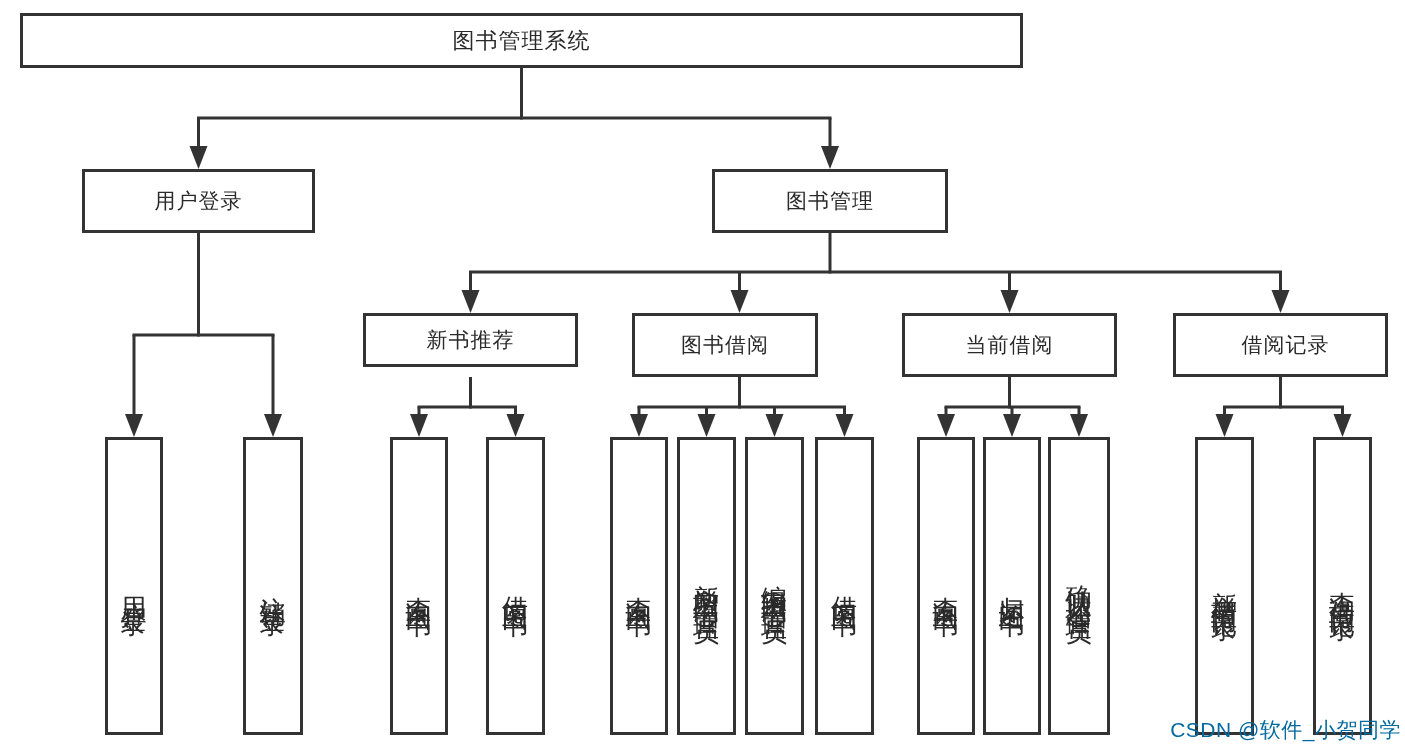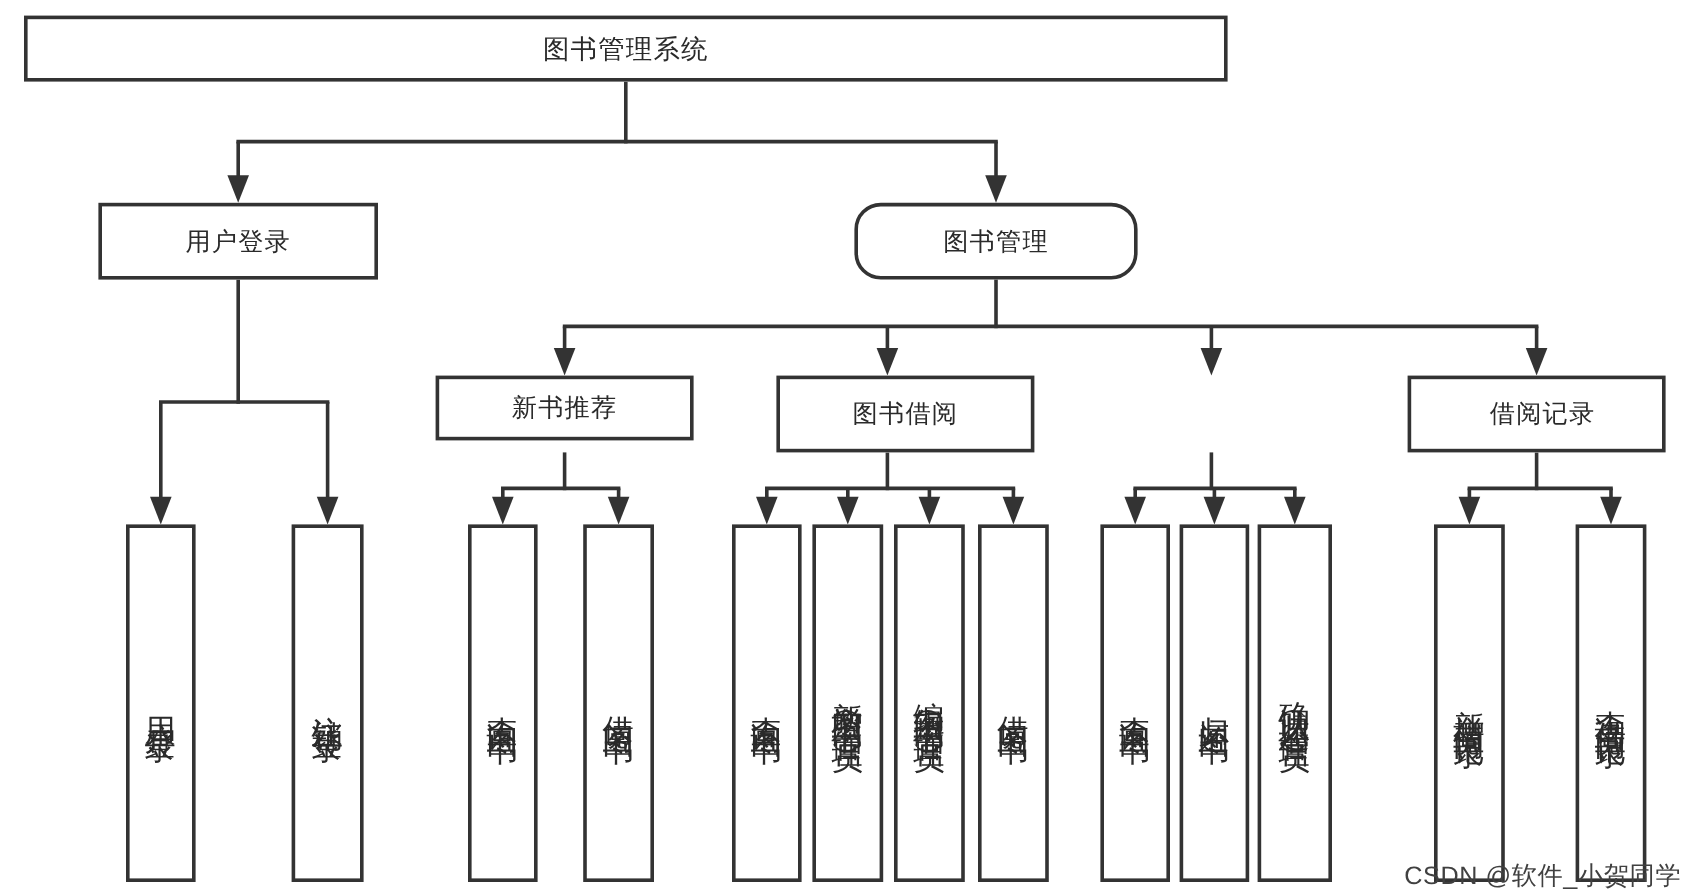--- a/index.html
+++ b/index.html
@@ -17,21 +17,21 @@
   }
   .hlabel { font-size:21px; letter-spacing:1px; white-space:nowrap;text-align:center; }
   .root .hlabel { font-size:22px; }
   .leaf span {
     writing-mode:vertical-rl; text-orientation:mixed;
     font-size:26px; letter-spacing:5px; line-height:1;
     white-space:nowrap;
   }
   .watermark {
     position:absolute; right:4px; bottom:3px;
-    font-size:21px; color:#404040; letter-spacing:0.5px;
+    font-size:21px; color:#0369a1; letter-spacing:0.5px;
     z-index:5; white-space:nowrap;
   }
 </style>
 </head>
 <body>
 
 <div class="canvas">
 
   <svg class="connectors" viewBox="0 0 1405 747" xmlns="http://www.w3.org/2000/svg">
       <line x1="521.5" y1="68" x2="521.5" y2="119.5" stroke="#333333" stroke-width="3"></line>
@@ -88,29 +88,32 @@
       <polygon points="1333.5,414 1351.5,414 1342.5,437" fill="#333333"></polygon>
     </svg>
 
   <div class="box root" style="left:20px; top:13px; width:1003px; height:55px;">
     <span class="hlabel">图书管理系统</span>
   </div>
 
   <div class="box" style="left:82px; top:169px; width:233px; height:64px;">
     <span class="hlabel">用户登录</span>
   </div>
-  <div class="box" style="left:712px; top:169px; width:236px; height:64px;border-radius:22px;">
+  <div class="box" style="left:712px; top:169px; width:236px; height:64px;">
     <span class="hlabel">图书管理</span>
   </div>
 
   <div class="box" style="left:363px; top:313px; width:215px; height:54px;">
     <span class="hlabel">新书推荐</span>
   </div>
-  <div class="box" style="left:647px; top:313px; width:215px; height:64px;">
+  <div class="box" style="left:632px; top:313px; width:186px; height:64px;">
     <span class="hlabel">图书借阅</span>
+  </div>
+  <div class="box" style="left:902px; top:313px; width:215px; height:64px;">
+    <span class="hlabel">当前借阅</span>
   </div>
   <div class="box" style="left:1173px; top:313px; width:215px; height:64px;padding-left:10px;">
     <span class="hlabel">借阅记录</span>
   </div>
 
   <div class="box leaf" style="left:105px; top:437px; width:58px; height:298px;">
     <span>用户登录</span>
   </div>
   <div class="box leaf" style="left:243px; top:437px; width:60px; height:298px;">
     <span>注销登录</span>

